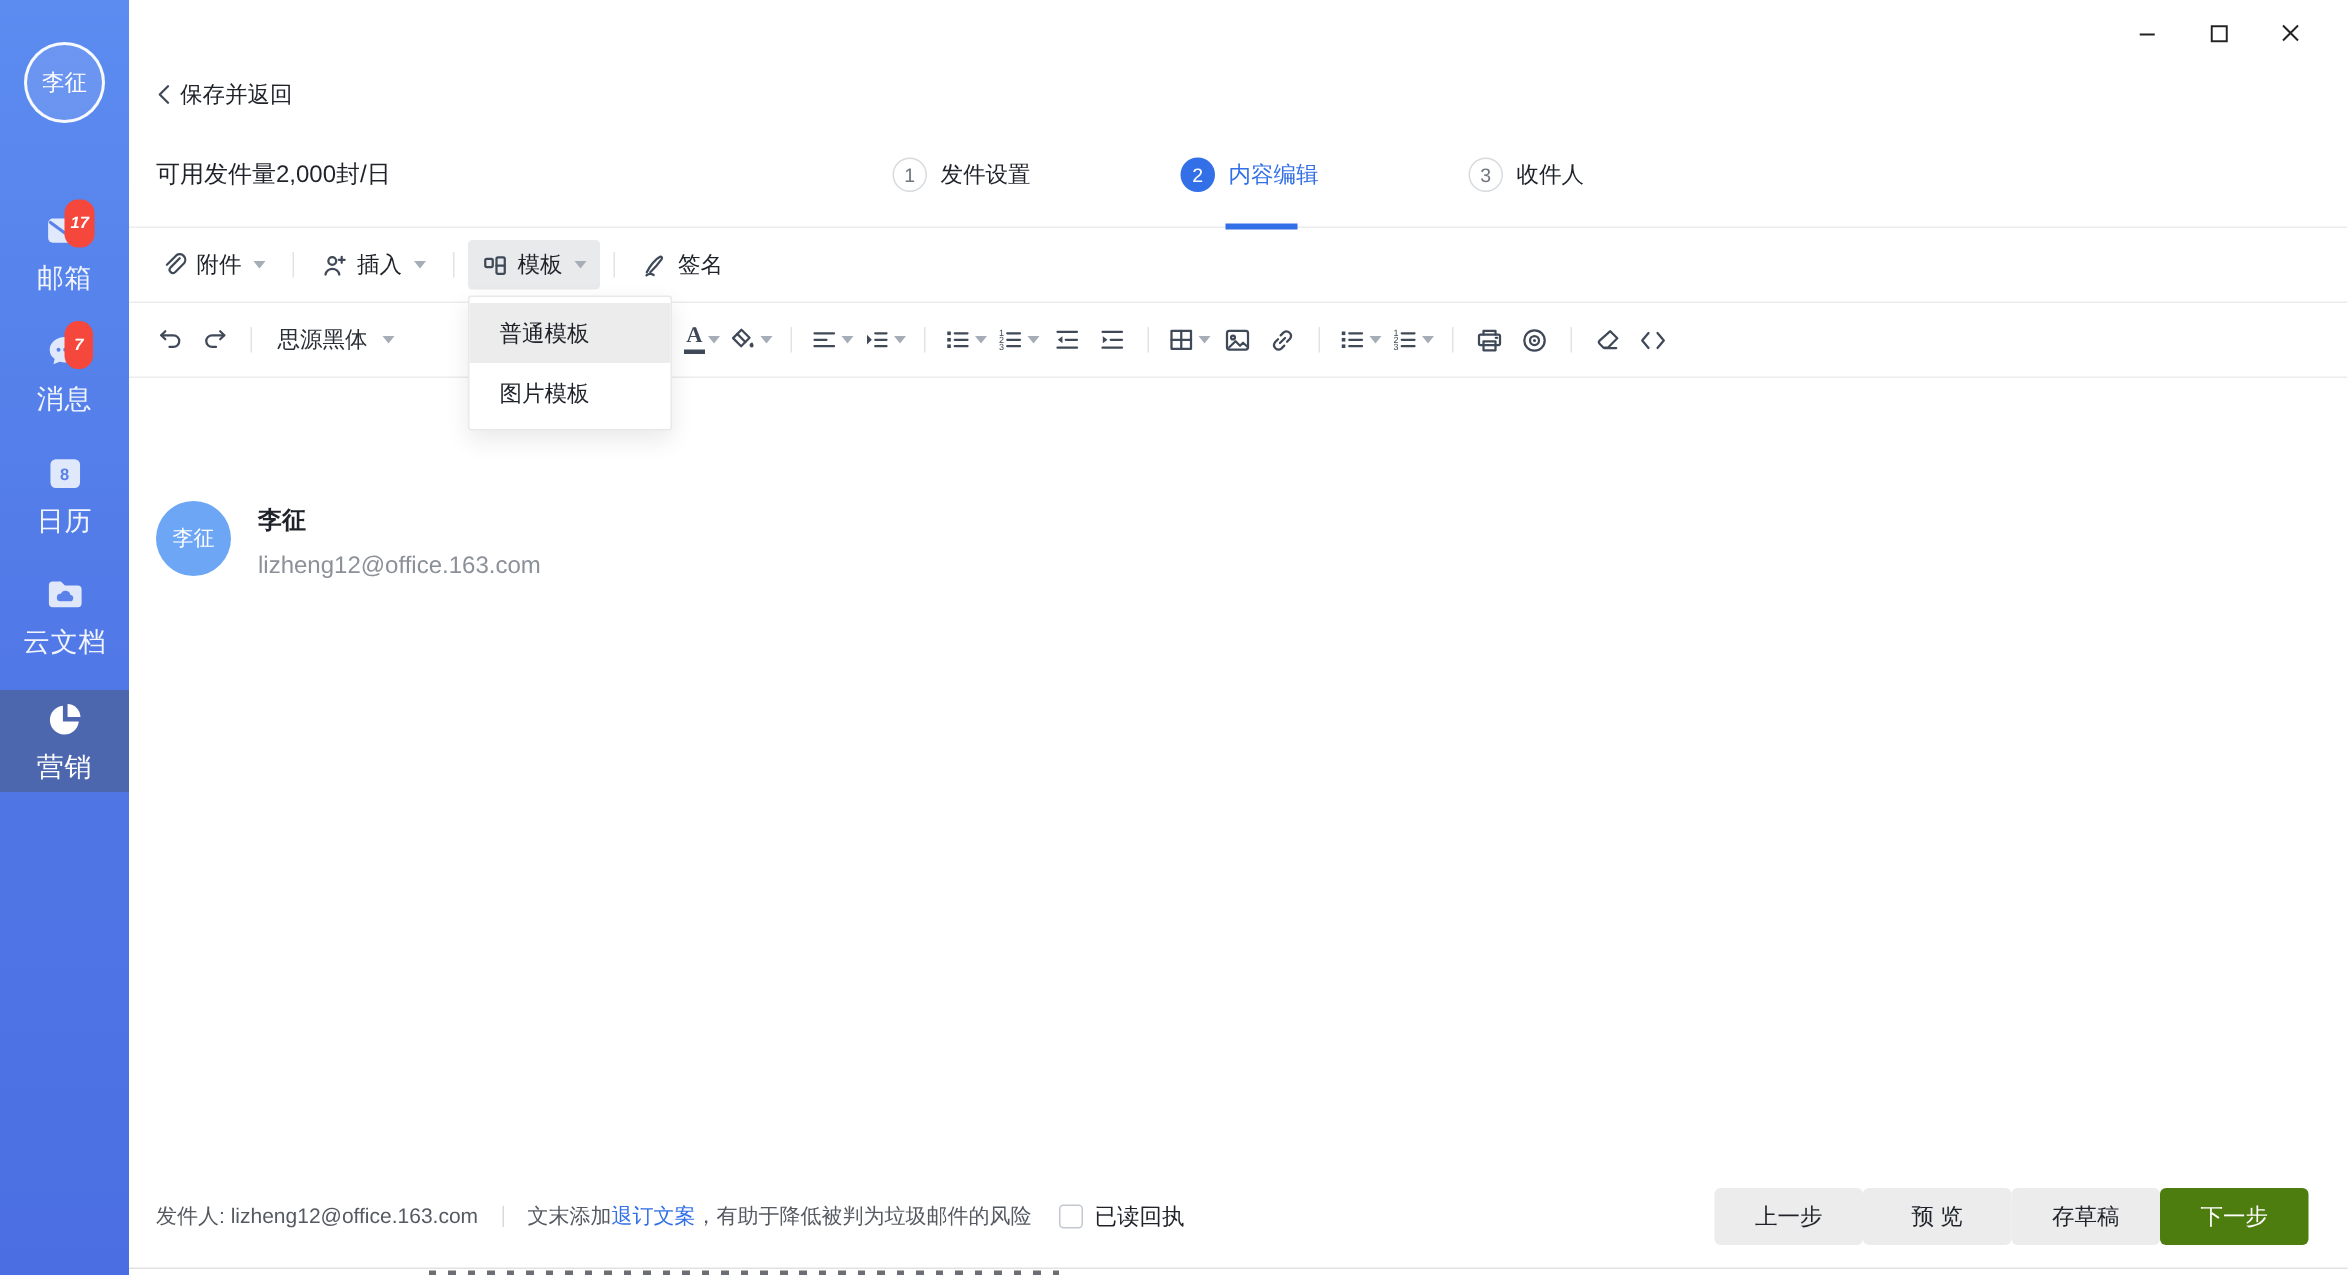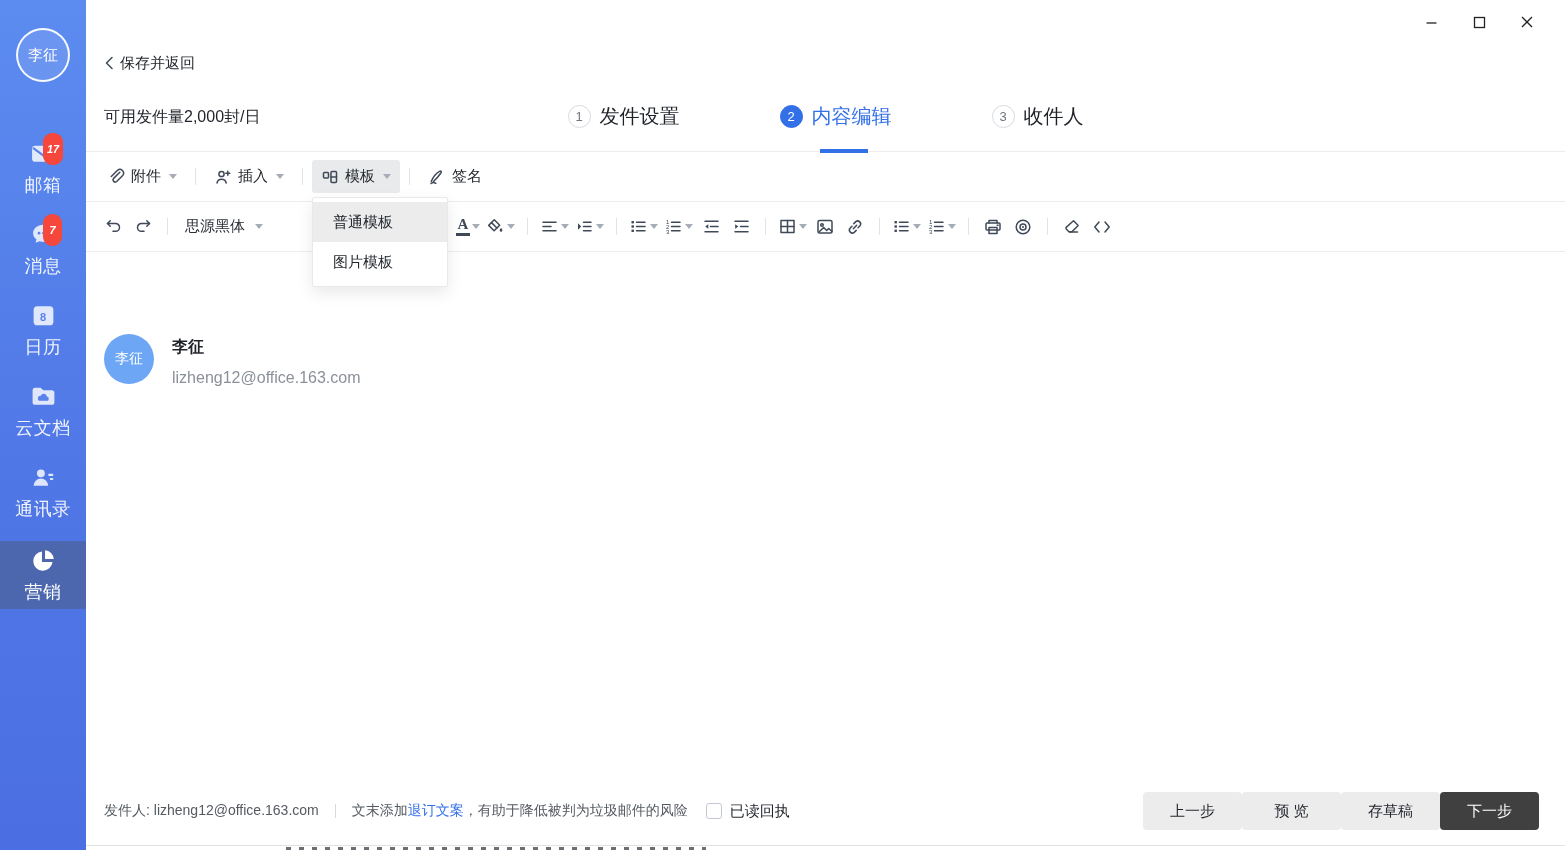--- a/index.html
+++ b/index.html
@@ -33,21 +33,21 @@
     cursor:pointer; color:#222; }
   .backrow { height:38px; display:flex; align-items:center; padding-left:18px; cursor:pointer; }
   .backrow .txt { font-size:15px; color:#1f2329; margin-left:6px; }
 
   .steprow { position:relative; height:70px; border-bottom:1px solid #ececec; }
   .quota { position:absolute; left:18px; top:50%; transform:translateY(-50%); font-size:16px; color:#1f2329; }
   .steps { height:100%; display:flex; justify-content:center; align-items:center; gap:100px; }
   .step { position:relative; display:flex; align-items:center; gap:9px; height:100%; cursor:pointer; }
   .step-circle { width:23px; height:23px; border-radius:50%; border:1px solid #d7dade;
     color:#70757d; font-size:13px; display:flex; align-items:center; justify-content:center; background:#fff; }
-  .step-label { font-size:20px; color:#1f2329; }
+  .step-label { font-size:15px; color:#1f2329; }
   .step.active .step-circle { background:#3370E7; border-color:#3370E7; color:#fff; }
   .step.active .step-label { color:#3370E7; }
   .step.active::after { content:""; position:absolute; bottom:-2px; left:calc(50% + 8px);
     transform:translateX(-50%); width:48px; height:4px; background:#3370E7; }
 
   
   .toolbar1 { height:49px; display:flex; align-items:center; padding-left:12px; }
   .toolbar2 { height:51px; border-top:1px solid #ececec; border-bottom:1px solid #ececec;
     display:flex; align-items:center; padding-left:12px; }
   .tbtn { display:flex; align-items:center; gap:6px; padding:7px 9px; border-radius:3px;
@@ -91,21 +91,21 @@
   .f-left { display:flex; align-items:center; font-size:14px; color:#555a61; }
   .f-sender { color:#555a61; }
   .f-sep { width:1px; height:14px; background:#d9d9d9; margin:0 16px; }
   .f-link { color:#3370E7; cursor:pointer; }
   .checkbox { width:16px; height:16px; border:1px solid #c3c8d0; border-radius:3px; background:#fff;
     margin:0 8px 0 18px; cursor:pointer; flex:0 0 16px; }
   .f-receipt { font-size:15px; color:#1f2329; }
   .f-right { margin-left:auto; display:flex; }
   .btn { min-width:99px; height:38px; border:none; border-radius:4px; background:#ececed;
     color:#1f2329; font-size:15px; font-family:inherit; cursor:pointer; padding:0 22px; }
-  .btn.primary { background:#404040; color:#fff; }
+  .btn.primary { background:#4d7c0f; color:#fff; }
 
   .bottom-strip { position:absolute; left:86px; right:0; bottom:0; height:5px; border-top:1px solid #e2e2e2; }
   .bottom-marks { position:absolute; left:200px; top:1px; width:420px; height:4px; opacity:.75;
     background:repeating-linear-gradient(90deg,#3a3f46 0 5px,transparent 5px 13px); }
 </style>
 </head>
 <body>
 
 <div class="app">
 
@@ -151,31 +151,20 @@
       <div class="side-item">
         <span class="side-ico">
           <svg width="27" height="27" viewBox="0 0 26 26">
               <path d="M2.5 7a2.5 2.5 0 0 1 2.5-2.5h5.2L12.8 7h8.2a2.5 2.5 0 0 1 2.5 2.5v9A2.5 2.5 0 0 1 21 21H5a2.5 2.5 0 0 1-2.5-2.5z" fill="rgba(255,255,255,.82)"></path>
               <path d="M9.8 17.2a2.4 2.4 0 0 1 .4-4.8 3.2 3.2 0 0 1 6.1.7 2.05 2.05 0 0 1-.5 4.1z" fill="#5b82ea"></path>
             </svg>
         </span>
         <span class="side-label">云文档</span>
       </div>
 
-      <div class="side-item">
-        <span class="side-ico">
-          <svg width="27" height="27" viewBox="0 0 26 26">
-              <circle cx="10.5" cy="9" r="3.8" fill="rgba(255,255,255,.82)"></circle>
-              <path d="M3.5 21a7 7 0 0 1 14 0z" fill="rgba(255,255,255,.82)"></path>
-              <rect x="17.5" y="9.5" width="5" height="2" rx="1" fill="rgba(255,255,255,.82)"></rect>
-              <rect x="19" y="13.5" width="3.5" height="2" rx="1" fill="rgba(255,255,255,.82)"></rect>
-            </svg>
-        </span>
-        <span class="side-label">通讯录</span>
-      </div>
 
       <div class="side-item active">
         <span class="side-ico">
           <svg width="27" height="27" viewBox="0 0 26 26">
               <path d="M11.5 4.3A9.3 9.3 0 1 0 21.7 14.5H11.5z" fill="#ffffff"></path>
               <path d="M14.5 3.2A8.6 8.6 0 0 1 22.8 11.5H14.5z" fill="#ffffff"></path>
             </svg>
         </span>
         <span class="side-label">营销</span>
       </div>

